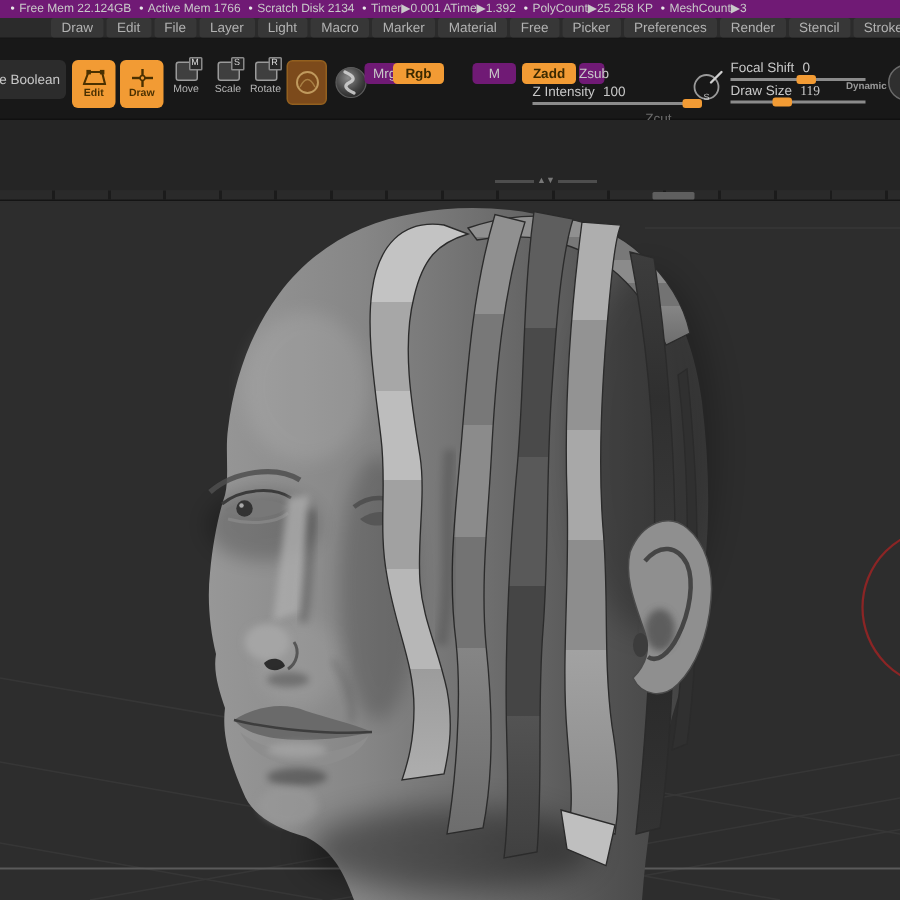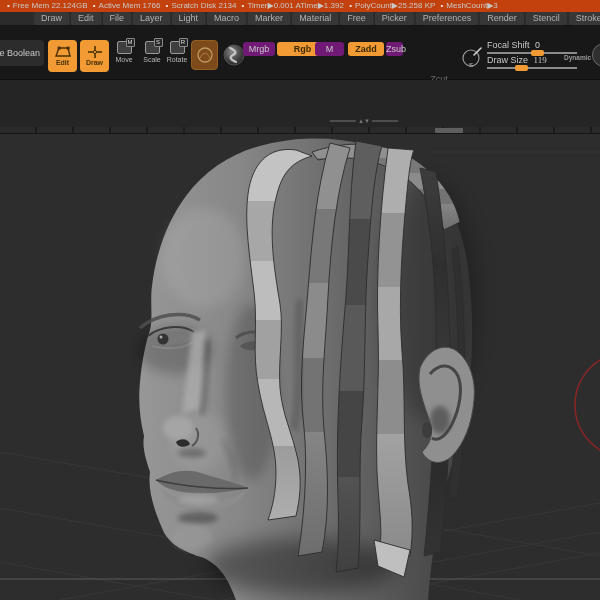--- a/index.html
+++ b/index.html
@@ -2,21 +2,21 @@
 <html><head>
 <meta charset="utf-8">
 <style>
   * { margin:0; padding:0; box-sizing:border-box; }
   html,body { width:600px; height:600px; overflow:hidden; background:#2d2d2d;
               font-family:"Liberation Sans", sans-serif; }
   .abs { position:absolute; }
 
   
   #status-bar { position:absolute; left:0; top:0; width:600px; height:12px;
-    background:#c2410c; color:#c9c9c9; font-size:8px; line-height:12px;
+    background:#701a75; color:#c9c9c9; font-size:8px; line-height:12px;
     white-space:nowrap; padding-left:4px; }
   #status-bar .bullet { color:#e8e8e8; margin:0 3px; }
 
   
   #menu-bar { position:absolute; left:0; top:12px; width:600px; height:14px;
     background:#2b2b2b; display:flex; align-items:center; padding-left:34px;
     border-bottom:1px solid #161616; }
   .menu-item { background:#373737; color:#b2b2b2; font-size:9px; line-height:11px;
     padding:1px 7px; margin-right:2px; border-radius:2px; }
 
@@ -150,27 +150,33 @@
             <stop offset="55%" stop-color="#474747"></stop>
             <stop offset="100%" stop-color="#1f1f1f"></stop>
         </radialGradient>
       </defs>
       <circle cx="11" cy="11" r="10" fill="url(#matGrad)" stroke="#5c5c5c" stroke-width="0.8"></circle>
       <path d="M7,4 Q16,8 10,11 Q4,14 13,18" fill="none" stroke="#d6d6d6" stroke-width="2.2" stroke-linecap="round" opacity="0.85"></path>
     </svg>
   </div>
 
   <div class="pill" style="left:243px; top:16px; width:32px;">Mrgb</div>
-  <div class="pill active" style="left:277px; top:16px; width:51px;">Rgb</div>
+  <div class="pill active" style="left:262px; top:16px; width:34px;">Rgb</div>
   <div class="pill" style="left:315px; top:16px; width:29px;">M</div>
   <div class="pill active" style="left:348px; top:16px; width:36px;">Zadd</div>
   <div class="pill" style="left:386px; top:16px; width:17px;">Zsub</div>
   <div class="pill ghost" style="left:424px; top:16px; width:30px;">Zcut</div>
 
 
+  <div class="slider-group" style="left:355px; top:30px; width:113px; height:14px;">
+    <span>Z Intensity</span>
+    <span style="margin-left:3px;">100</span>
+    <div class="slider-track" style="top:12px; width:113px;"></div>
+    <div class="slider-handle" style="left:100px; top:10px;"></div>
+  </div>
 
   <div class="abs" style="left:460px; top:19px; width:26px; height:26px;">
     <svg width="26" height="26">
       <circle cx="11" cy="13" r="8" fill="none" stroke="#9a9a9a" stroke-width="1.2"></circle>
       <text x="11" y="21.5" font-size="6" fill="#cfcfcf" text-anchor="middle" font-family="Liberation Sans, sans-serif">S</text>
       <line x1="14" y1="10" x2="21" y2="3" stroke="#cfcfcf" stroke-width="1.6" stroke-linecap="round"></line>
     </svg>
   </div>
 
   <div class="slider-group" style="left:487px; top:14px; width:90px; height:14px;">

